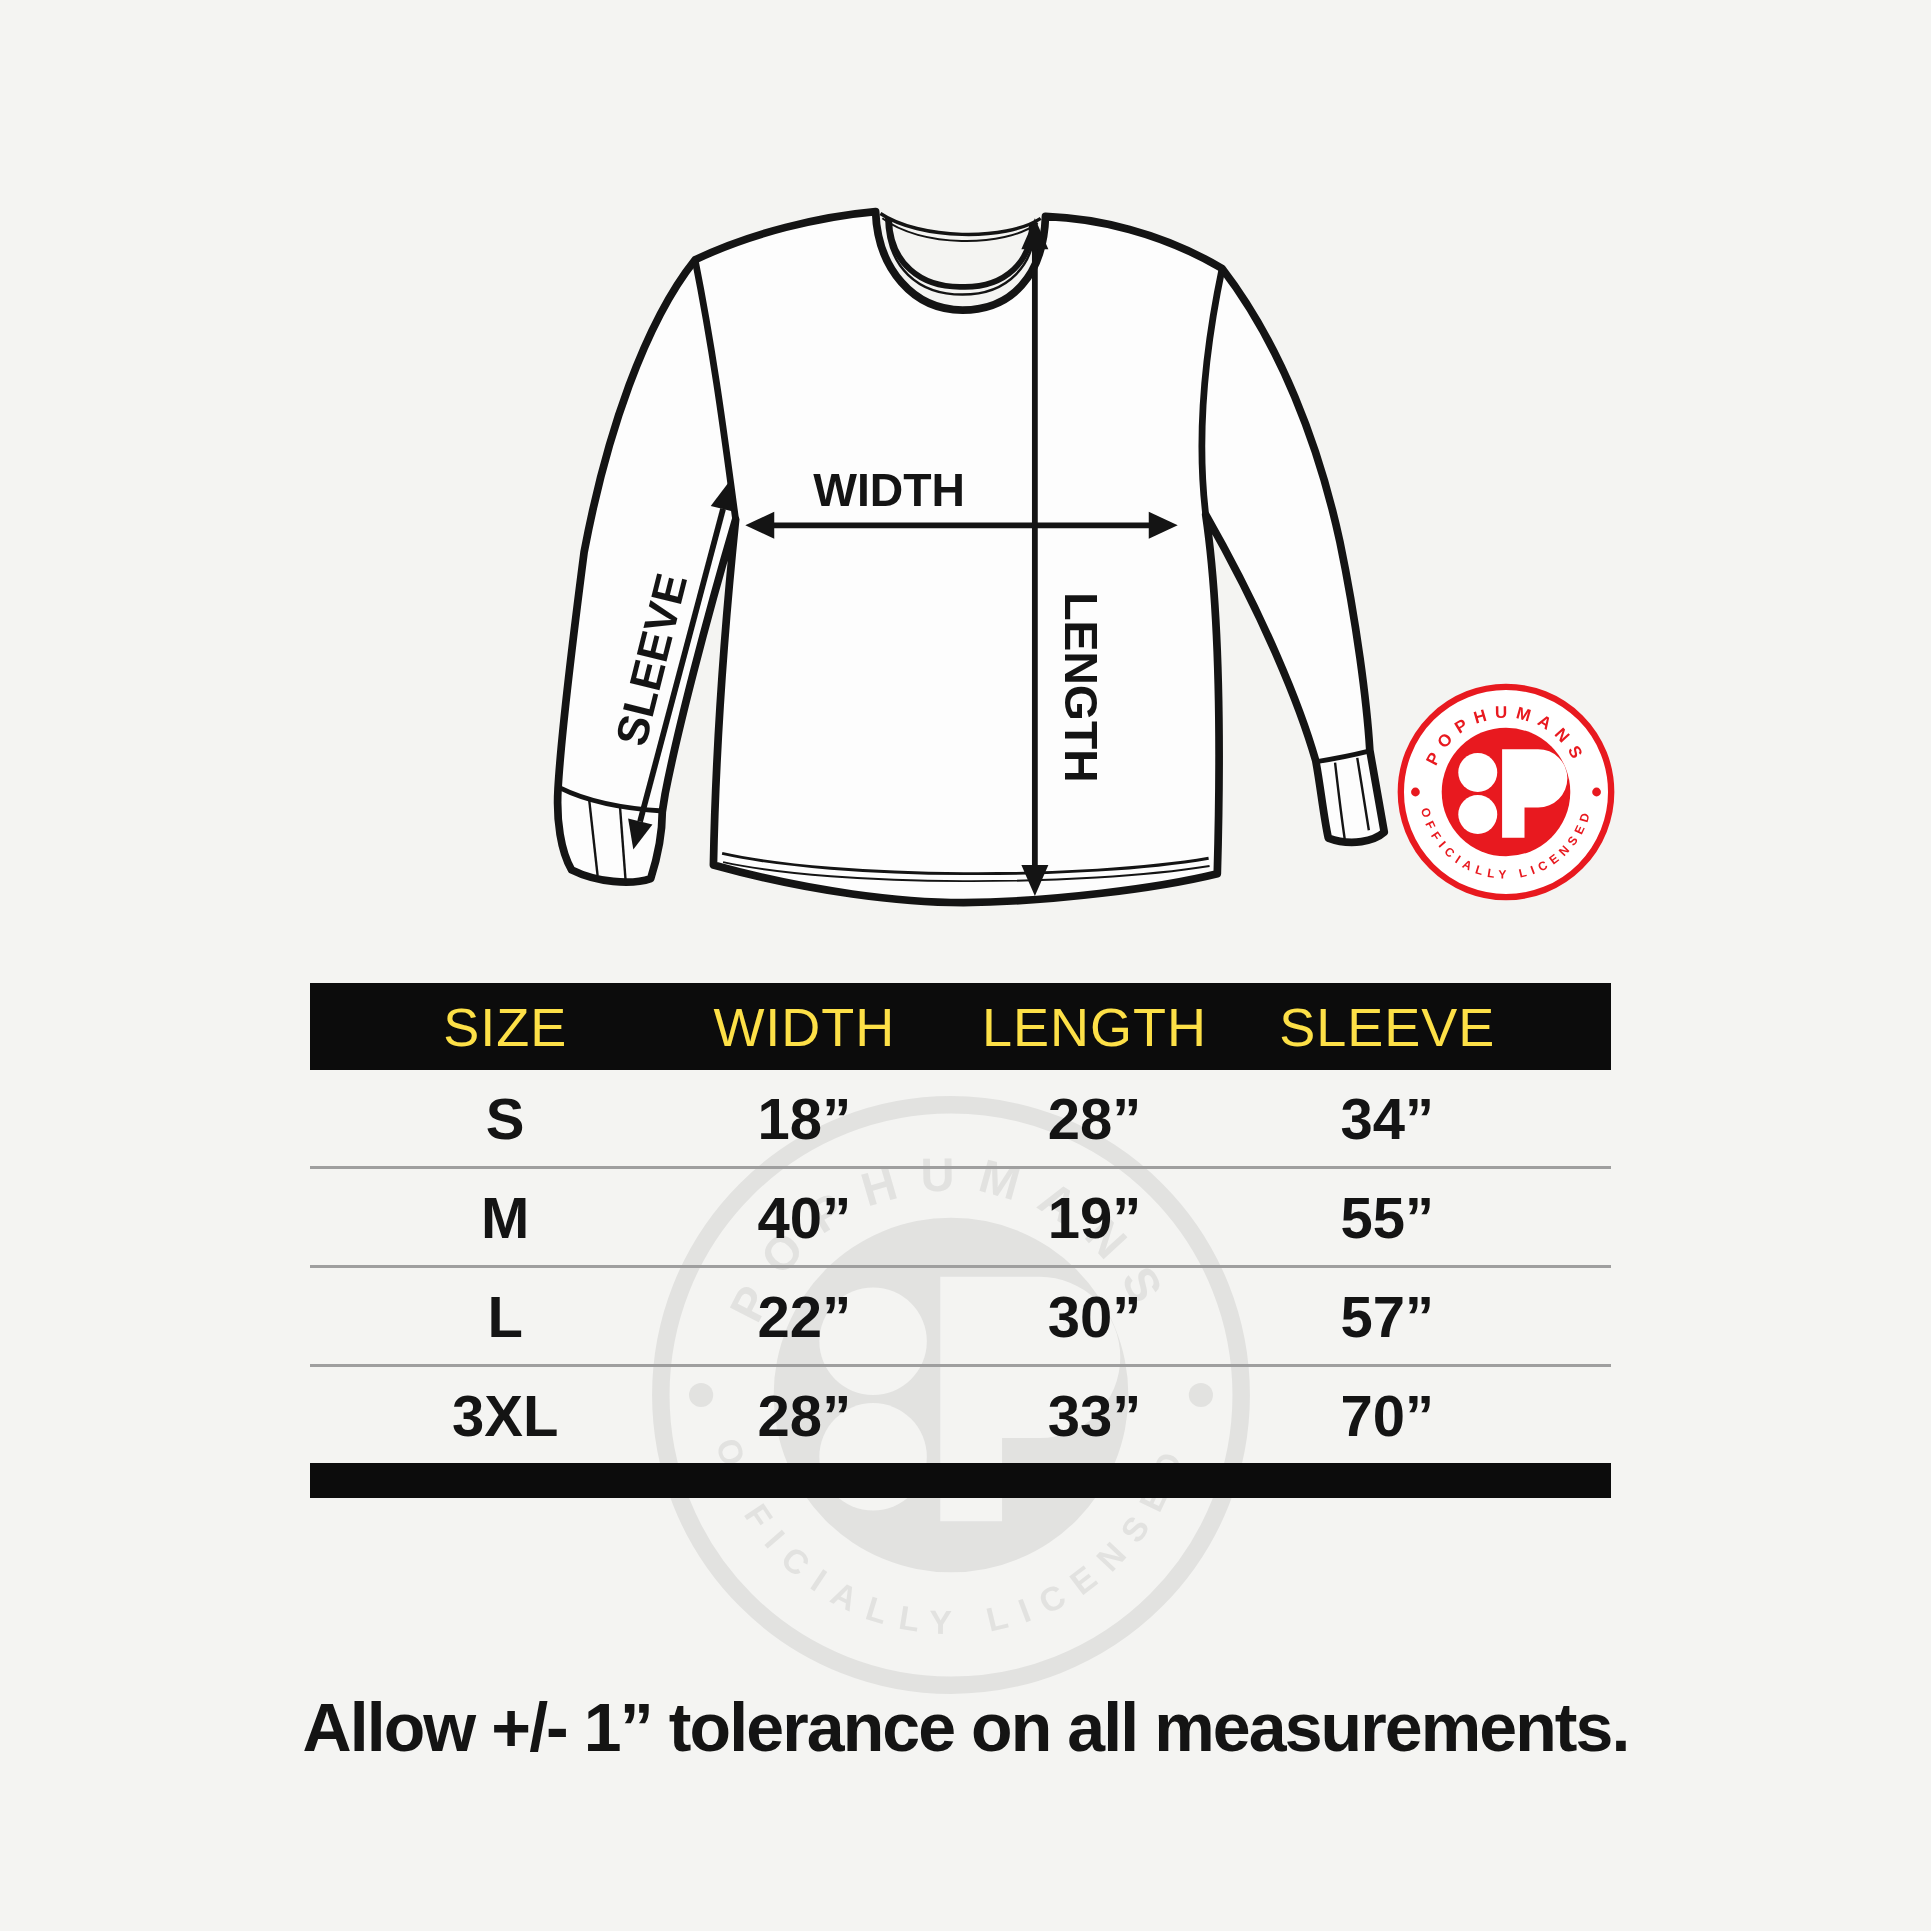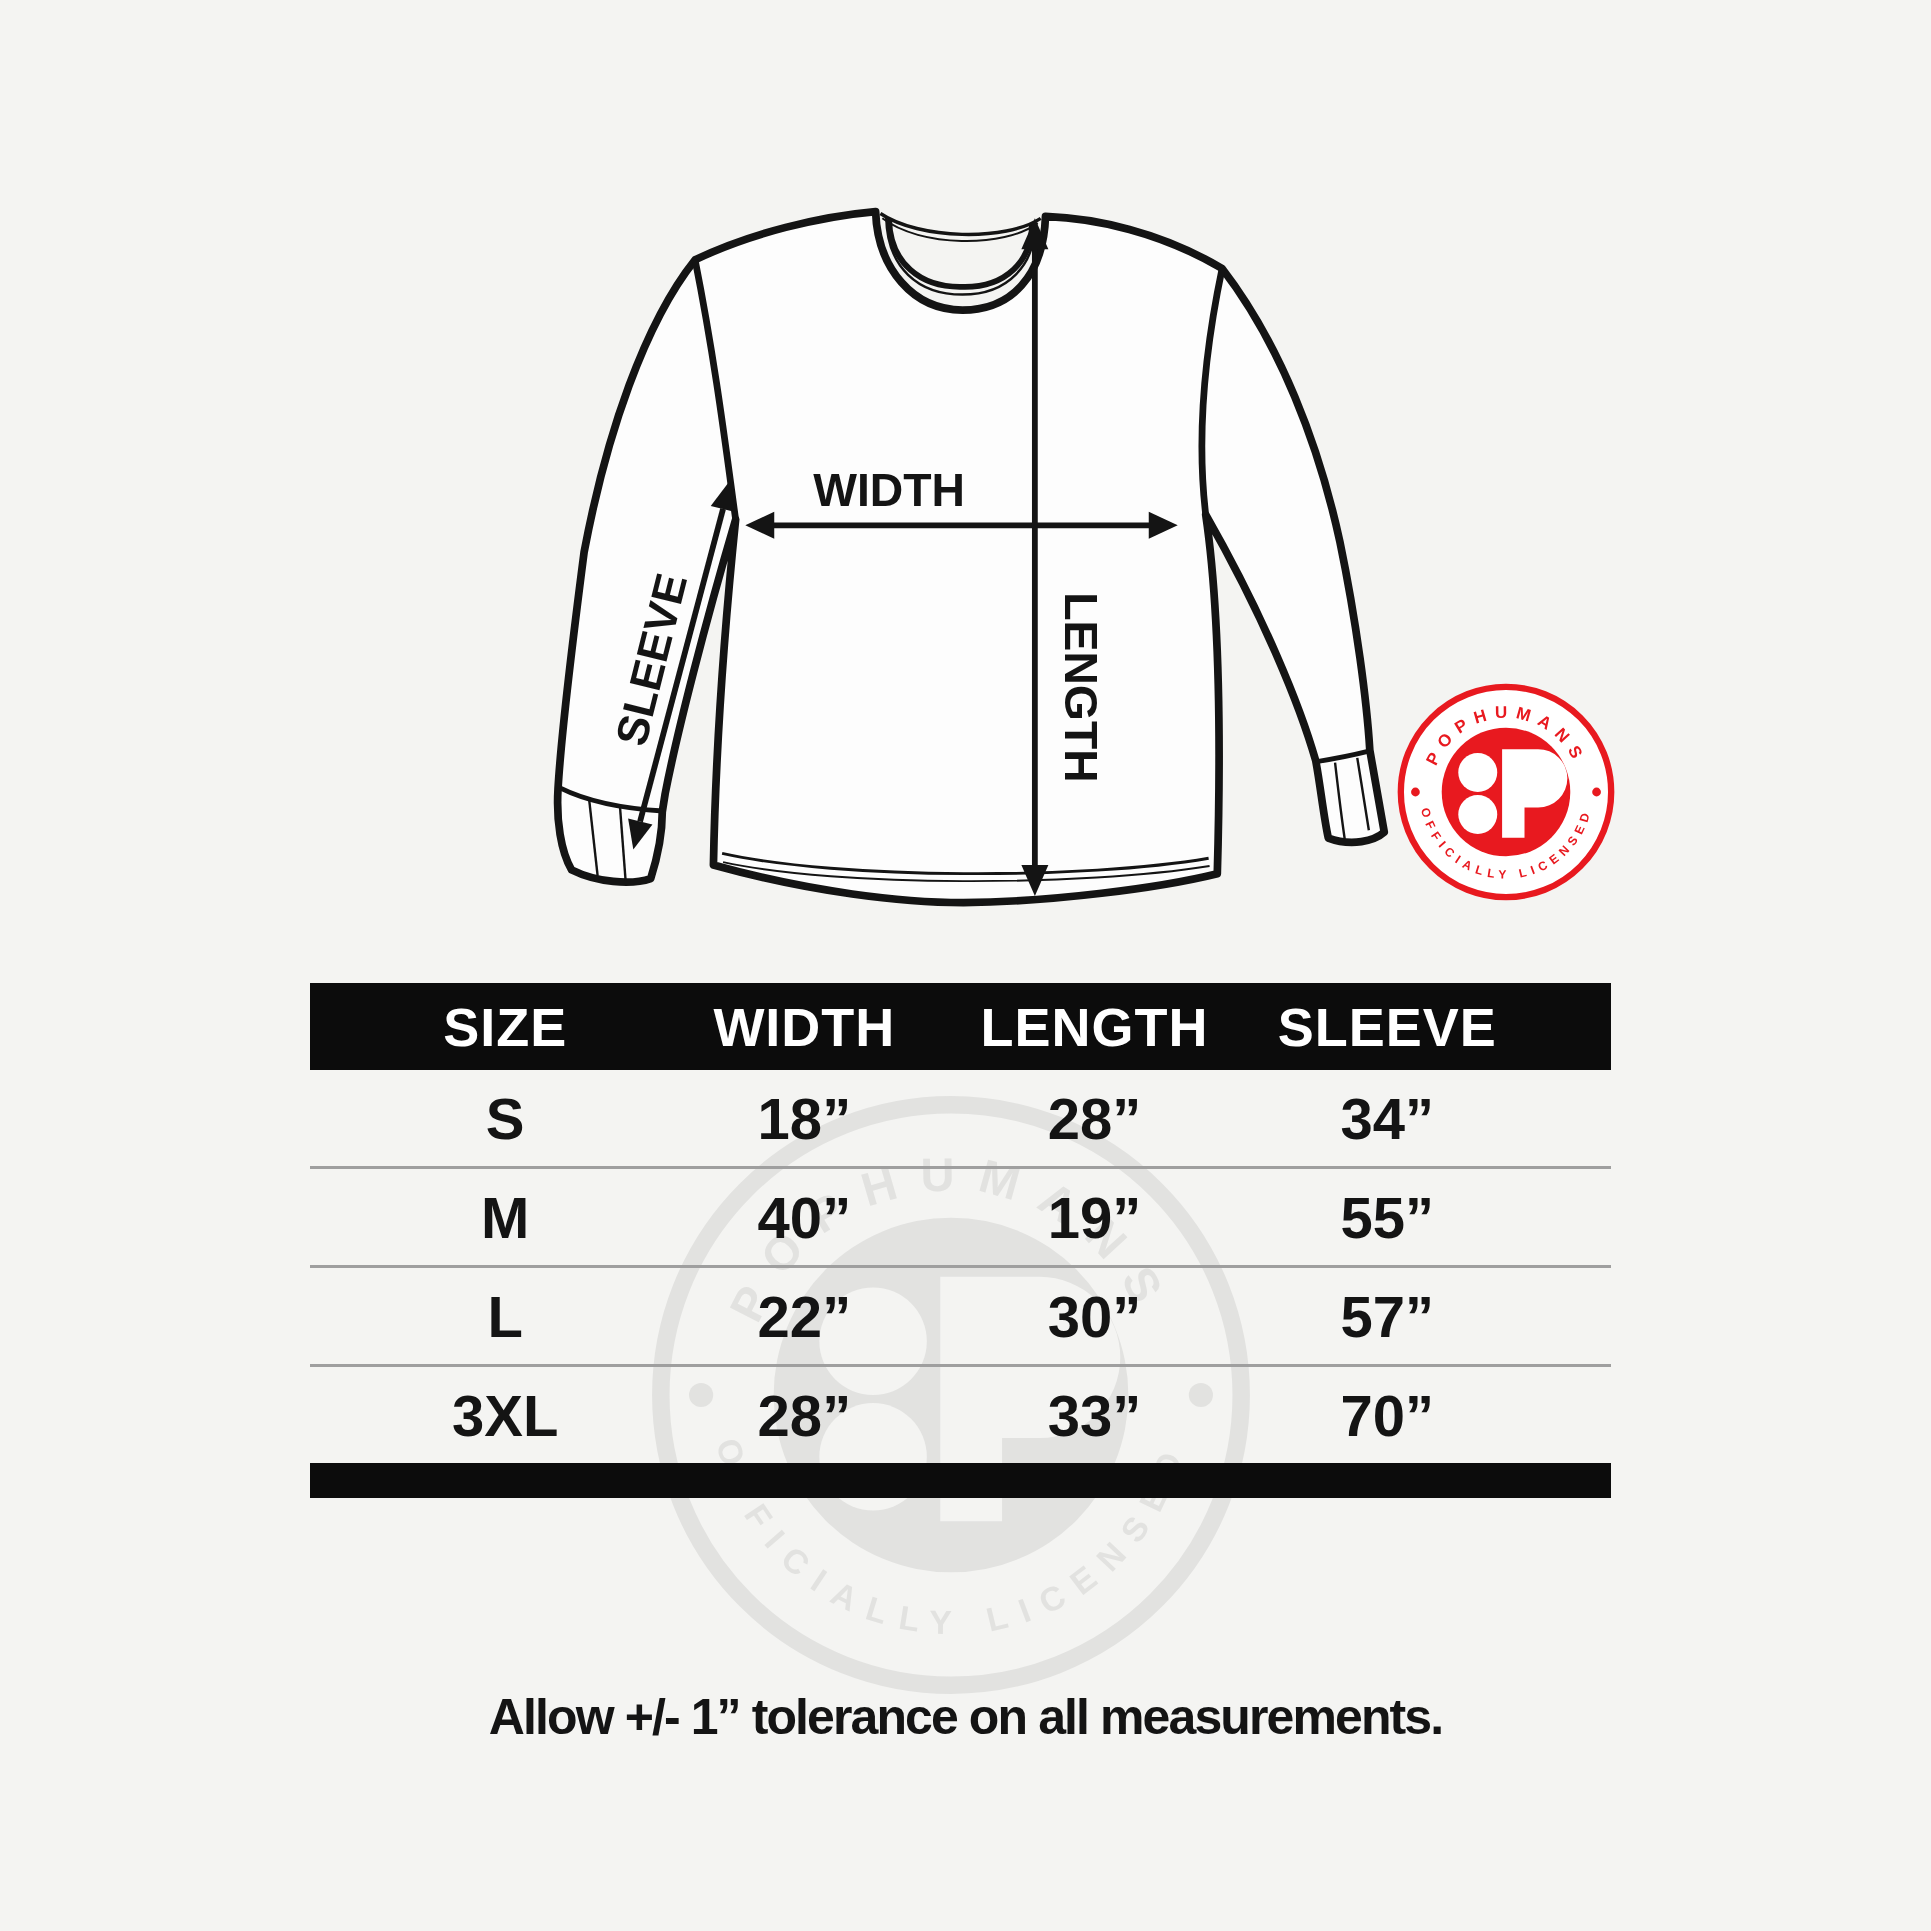--- a/index.html
+++ b/index.html
@@ -10,30 +10,30 @@
 
   
   .watermark-svg{position:absolute; left:642px; top:1086px; width:618px; height:618px;}
   .shirt-svg{position:absolute; left:531px; top:116px; width:917px; height:917px;}
   .badge-svg{position:absolute; left:1394px; top:680px; width:224px; height:224px;}
 
   
   .size-table{position:absolute; left:310px; top:983px; width:1301px;}
   .tbl-head{position:relative; height:87px; background:#0c0c0c;}
   .tbl-head .cell{position:absolute; top:50%; transform:translate(-50%,-50%);
-      color:#ffffff; font-weight:700; font-size:54px; letter-spacing:1px; white-space:nowrap;}
+      color:#fde047; font-weight:400; font-size:54px; letter-spacing:1px; white-space:nowrap;}
   .tbl-row{position:relative; height:96px;}
   .tbl-row + .tbl-row{border-top:3.9px solid #9f9f9f;}
   .tbl-row .cell{position:absolute; top:50%; transform:translate(-50%,-50%);
       color:#141414; font-weight:700; font-size:58px; white-space:nowrap;}
   .c1{left:15%;} .c2{left:38%;} .c3{left:60.3%;} .c4{left:82.8%;}
   .tbl-bottom-bar{height:35px; background:#0c0c0c;}
 
   .tolerance-note{position:absolute; left:0; top:1688px; width:1931px; text-align:center;
-      font-size:50px; font-weight:700; letter-spacing:-1.9px; color:#141414;}
+      font-size:68px; font-weight:700; letter-spacing:-1.9px; color:#141414;}
 </style>
 </head>
 <body>
 
 <div id="canvas">
 
   <svg class="watermark-svg" viewBox="0 0 230 230" aria-hidden="true">
     <defs>
       <path id="wm-arc-top" d="M 39,115 A 76,76 0 0 1 191,115"></path>
       <path id="wm-arc-bottom" d="M 26,115 A 89,89 0 0 0 204,115"></path>

